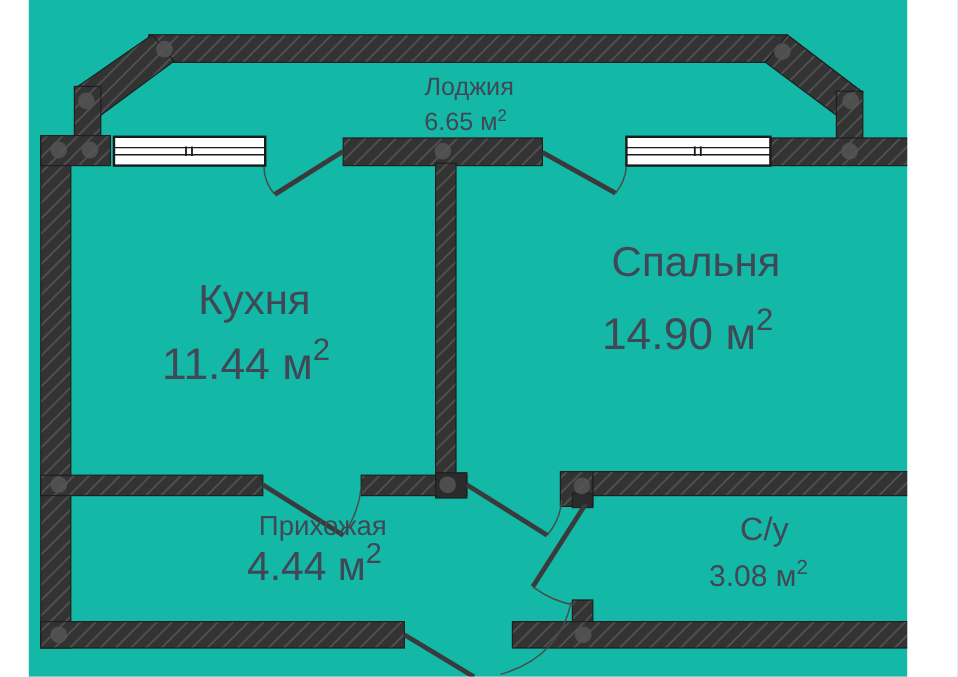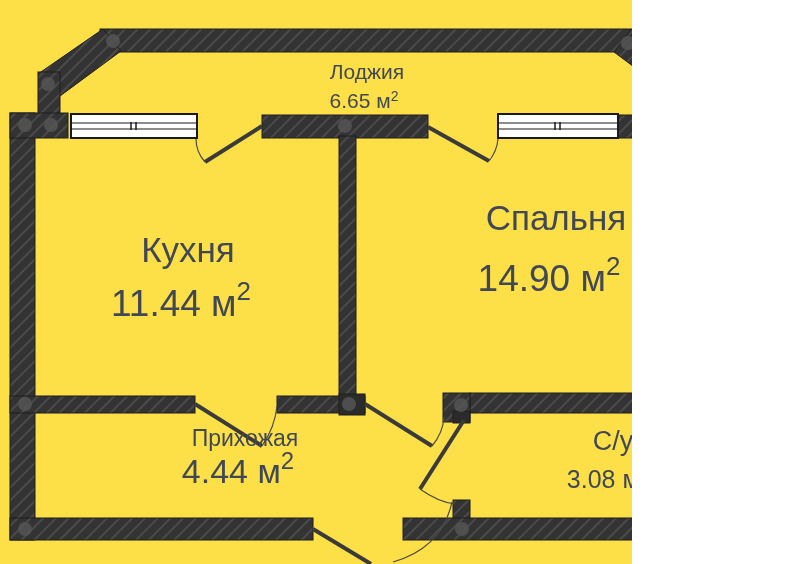--- a/index.html
+++ b/index.html
@@ -1,18 +1,19 @@
 <!DOCTYPE html>
 <html><head>
 <meta charset="utf-8">
 <style>
   html,body{margin:0;padding:0;background:#ffffff;}
   .page{
-    width:632px;height:564px;position:relative;background:#fde047;overflow:hidden;
+    width:732px;height:564px;position:relative;background:#14b8a6;overflow:hidden;
     font-family:"Liberation Sans", sans-serif;
+    margin-left:24px;
   }
   svg{display:block;}
   text{font-family:"Liberation Sans", sans-serif;}
   .room-name{font-weight:400;}
 </style>
 </head>
 <body>
 
 <div class="page">
 <svg width="798" height="564" viewBox="0 0 798 564">

